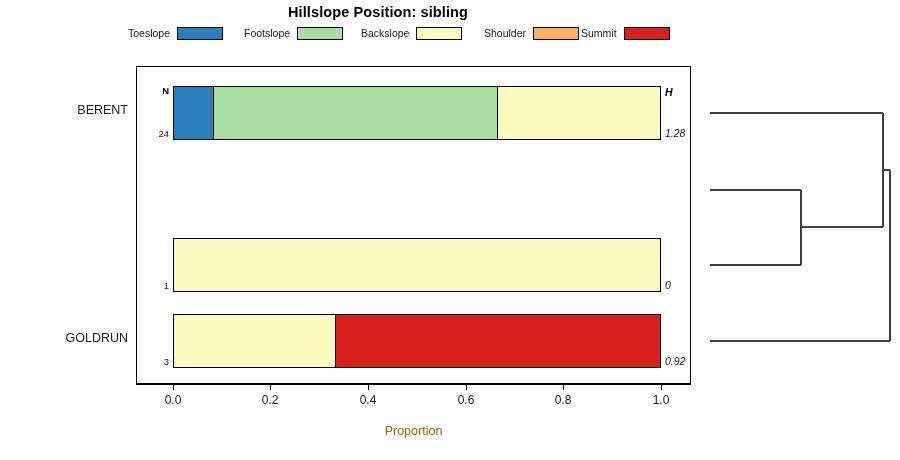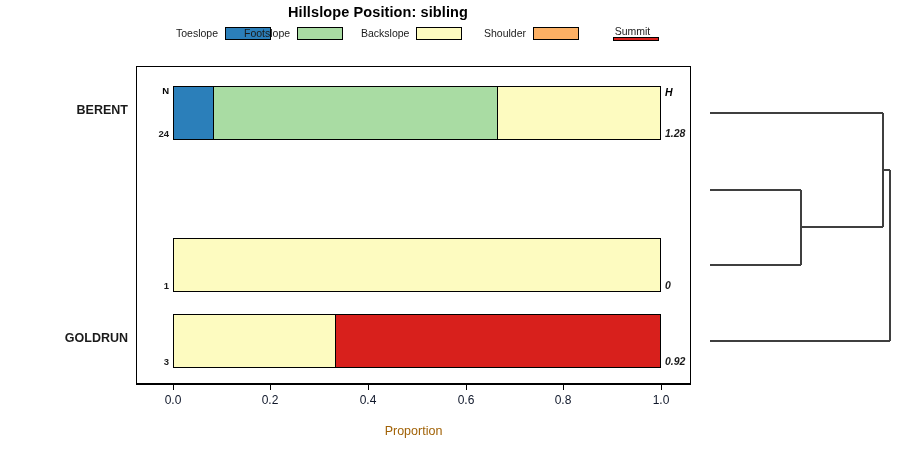--- a/index.html
+++ b/index.html
@@ -69,21 +69,20 @@
   }
 
   
   #bars-layer {
     position: absolute;
     left: 0;
     top: 0;
     width: 900px;
     height: 460px;
     pointer-events: none;
-    font-weight: bold;
   }
   .bar-row {
     position: absolute;
     pointer-events: auto;
   }
   .bar-track {
     position: absolute;
     left: 173px;
     width: 488px;
     height: 54px;
@@ -199,37 +198,37 @@
     height: 330px;
   }
   #dendrogram svg { display: block; }
 </style>
 </head>
 <body>
 
 <div id="chart-title">Hillslope Position: sibling</div>
 
 <div id="legend">
-    <div class="legend-entry" style="left: 10px; margin-left: 48px;">
+    <div class="legend-entry" style="left: 10px;">
       <span class="legend-label">Toeslope</span>
       <span class="legend-swatch" style="background: rgb(43, 127, 186);"></span>
     </div>
     <div class="legend-entry" style="left: 126px;">
       <span class="legend-label">Footslope</span>
       <span class="legend-swatch" style="background: rgb(169, 220, 163);"></span>
     </div>
     <div class="legend-entry" style="left: 243px;">
       <span class="legend-label">Backslope</span>
       <span class="legend-swatch" style="background: rgb(253, 251, 192);"></span>
     </div>
     <div class="legend-entry" style="left: 366px;">
       <span class="legend-label">Shoulder</span>
       <span class="legend-swatch" style="background: rgb(252, 176, 100);"></span>
     </div>
-    <div class="legend-entry" style="left: 495px; flex-direction: column;">
+    <div class="legend-entry" style="left: 463px;">
       <span class="legend-label">Summit</span>
       <span class="legend-swatch" style="background: rgb(216, 32, 28);"></span>
     </div>
   </div>
 
 <div id="plot-frame"></div>
 
 <div id="header-n">N</div>
 <div id="header-h">H</div>
 

